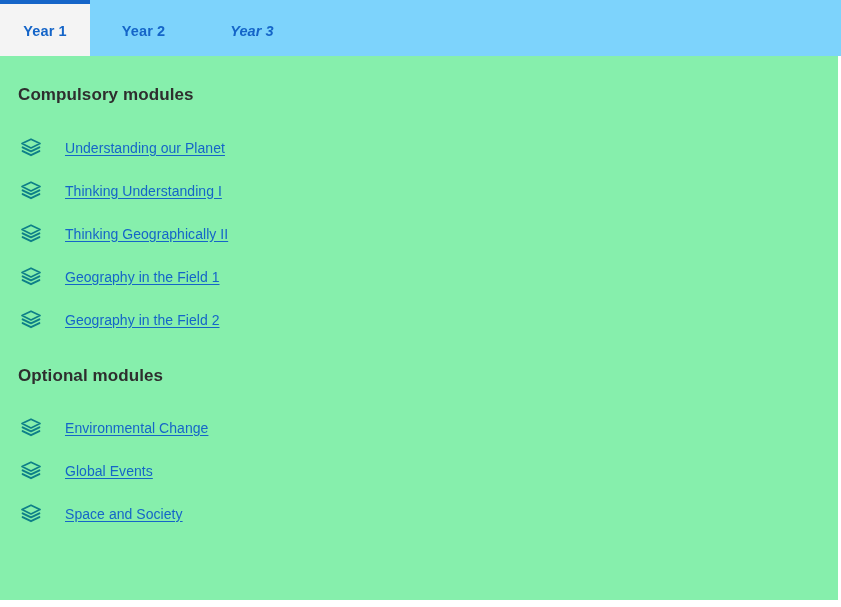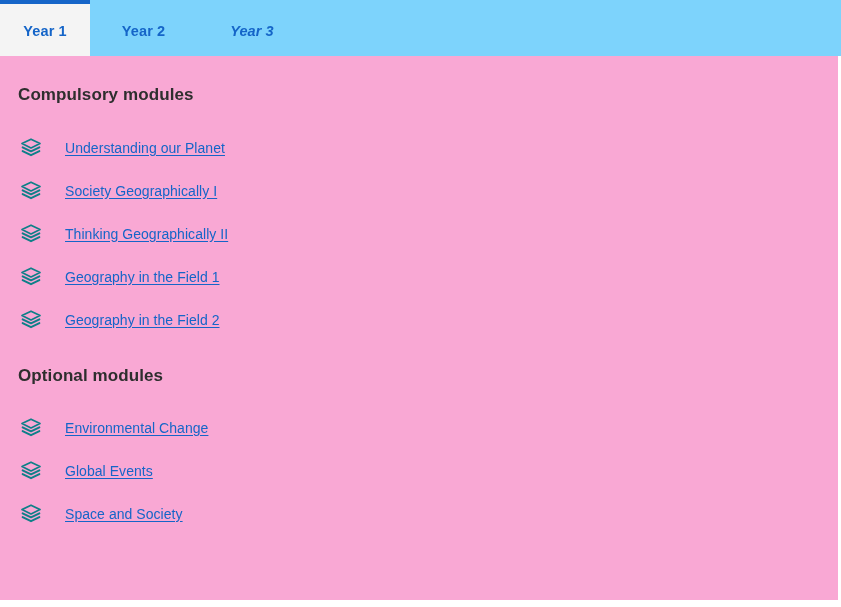--- a/index.html
+++ b/index.html
@@ -68,21 +68,21 @@
   .tab--t1 { width: 107px; padding: 0; }
   .tab--t2 { width: 110px; padding: 0; font-style: italic; }
 
   
   .panel {
     position: absolute;
     left: 0;
     top: 56px;
     width: 838px;
     height: 544px;
-    background: #f9a8d4;
+    background: #86efac;
     box-sizing: border-box;
     overflow: hidden;
   }
 
   .section-heading {
     font-size: 17px;
     font-weight: bold;
     color: #2e2e2e;
     letter-spacing: 0.1px;
     margin: 0;
@@ -177,21 +177,21 @@
         </li>
 
         <li class="module-item">
           <span class="module-icon">
             <svg width="22" height="22" viewBox="0 0 22 22" aria-hidden="true">
               <path d="M11 2.2 L20 6.6 L11 11 L2 6.6 Z" fill="none" stroke="#0e7f88" stroke-width="1.7" stroke-linejoin="round"></path>
               <path d="M2.6 10.3 L11 14.4 L19.4 10.3" fill="none" stroke="#0e7f88" stroke-width="1.9" stroke-linejoin="round" stroke-linecap="round"></path>
               <path d="M2.6 14.1 L11 18.2 L19.4 14.1" fill="none" stroke="#0e7f88" stroke-width="1.9" stroke-linejoin="round" stroke-linecap="round"></path>
             </svg>
           </span>
-          <a class="module-link">Society Geographically I</a>
+          <a class="module-link">Thinking Understanding I</a>
         </li>
 
         <li class="module-item">
           <span class="module-icon">
             <svg width="22" height="22" viewBox="0 0 22 22" aria-hidden="true">
               <path d="M11 2.2 L20 6.6 L11 11 L2 6.6 Z" fill="none" stroke="#0e7f88" stroke-width="1.7" stroke-linejoin="round"></path>
               <path d="M2.6 10.3 L11 14.4 L19.4 10.3" fill="none" stroke="#0e7f88" stroke-width="1.9" stroke-linejoin="round" stroke-linecap="round"></path>
               <path d="M2.6 14.1 L11 18.2 L19.4 14.1" fill="none" stroke="#0e7f88" stroke-width="1.9" stroke-linejoin="round" stroke-linecap="round"></path>
             </svg>
           </span>

